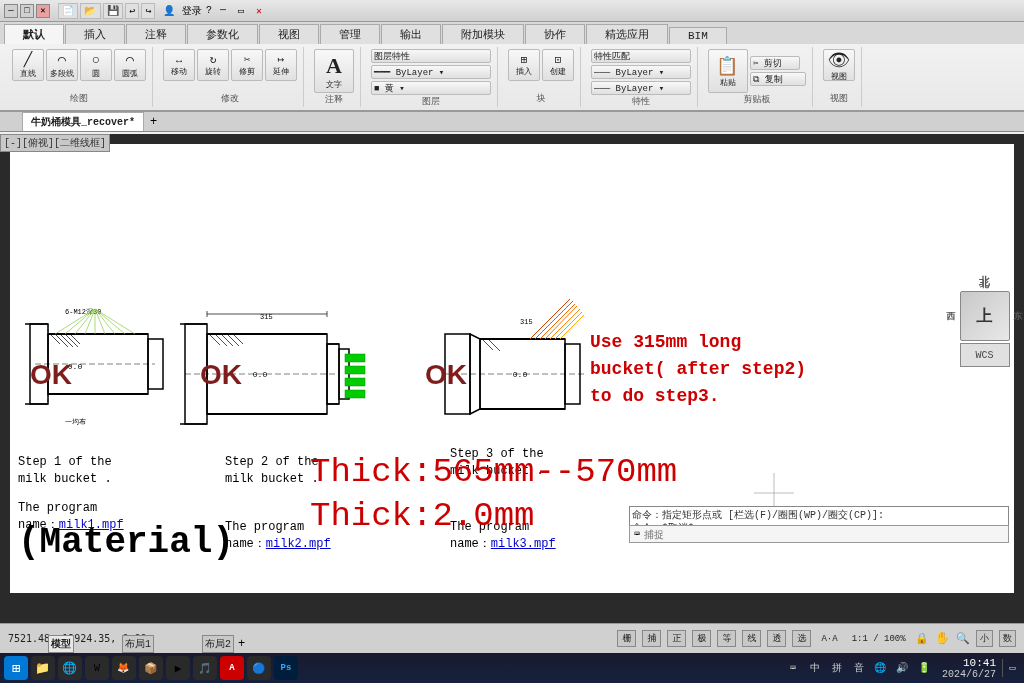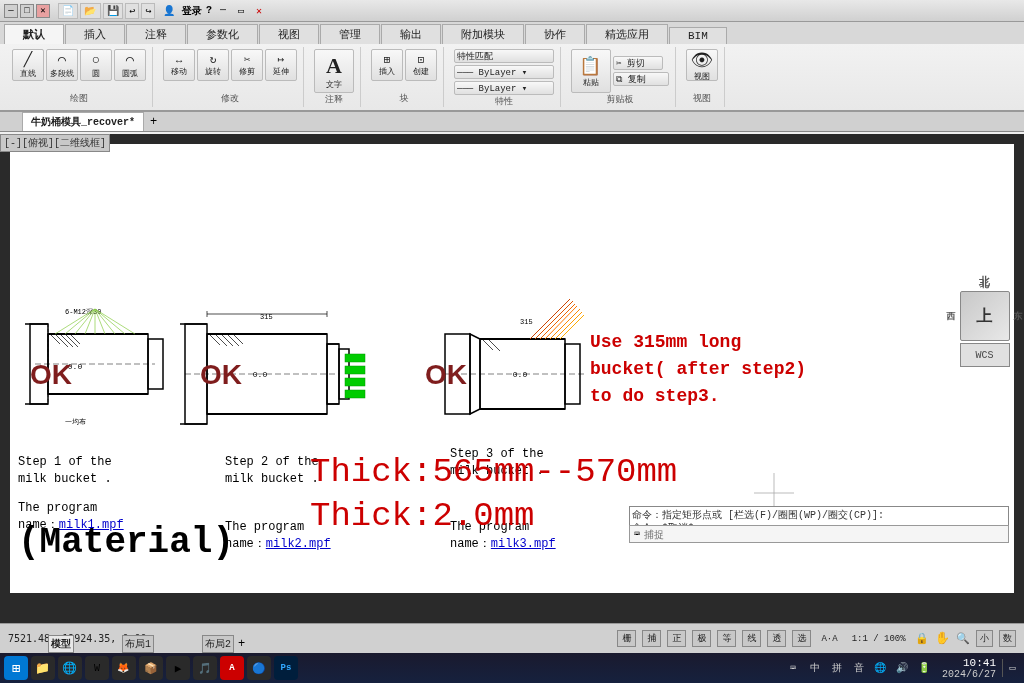--- a/index.html
+++ b/index.html
@@ -412,21 +412,21 @@
     <div class="win-btn" style="background:#e8a0a0;">✕</div>
   </div>
 
   <div style="display:flex;gap:2px;margin:0 8px;font-size:10px;">
     <span style="cursor:pointer;padding:1px 3px;background:#e0e0e0;border:1px solid #bbb;">📄</span>
     <span style="cursor:pointer;padding:1px 3px;background:#e0e0e0;border:1px solid #bbb;">📂</span>
     <span style="cursor:pointer;padding:1px 3px;background:#e0e0e0;border:1px solid #bbb;">💾</span>
     <span style="cursor:pointer;padding:1px 3px;background:#e0e0e0;border:1px solid #bbb;">↩</span>
     <span style="cursor:pointer;padding:1px 3px;background:#e0e0e0;border:1px solid #bbb;">↪</span>
   </div>
-  <div style="display:flex;gap:4px;align-items:center;font-size:10px;margin-right:4px;font-weight:bold;">
+  <div style="display:flex;gap:4px;align-items:center;font-size:10px;margin-right:4px;">
     <span style="cursor:pointer;">👤 登录</span>
     <span style="cursor:pointer;">?</span>
     <span style="cursor:pointer;padding:0 4px;">─</span>
     <span style="cursor:pointer;padding:0 4px;">▭</span>
     <span style="cursor:pointer;padding:0 4px;color:#c00;">✕</span>
   </div>
 </div>
 
 <div id="ribbon">
   <div id="ribbon-tabs">
@@ -491,20 +491,28 @@
     <div class="ribbon-group">
       <div class="ribbon-btns">
         <div class="r-btn" style="width:40px;height:44px;">
           <span style="font-size:22px;font-family:serif;font-weight:bold;">A</span>
           <span style="font-size:8px;">文字</span>
         </div>
       </div>
       <div class="group-label">注释</div>
     </div>
 
+    <div class="ribbon-group">
+      <div class="ribbon-btns" style="flex-direction:column;gap:2px;">
+        <div class="r-btn-sm" style="width:120px;">图层特性</div>
+        <div class="r-btn-sm" style="width:120px;">━━━ ByLayer ▾</div>
+        <div class="r-btn-sm" style="width:120px;">■ 黄 ▾</div>
+      </div>
+      <div class="group-label">图层</div>
+    </div>
 
     <div class="ribbon-group">
       <div class="ribbon-btns">
         <div class="r-btn">
           <span style="font-size:11px;">⊞</span>
           <span style="font-size:8px;">插入</span>
         </div>
         <div class="r-btn">
           <span style="font-size:11px;">⊡</span>
           <span style="font-size:8px;">创建</span>

